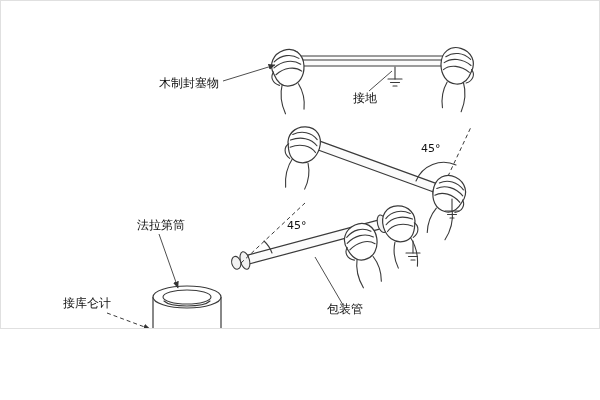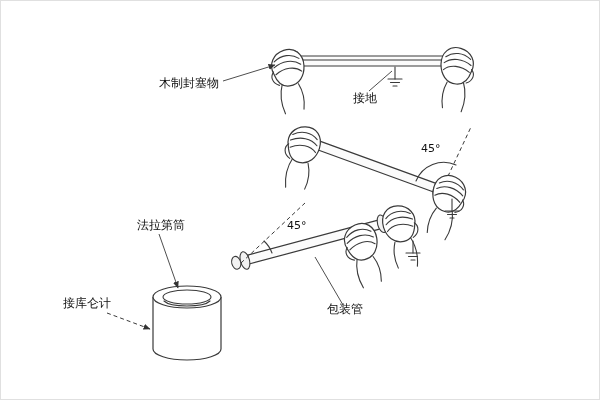--- a/index.html
+++ b/index.html
@@ -4,21 +4,21 @@
 <style>
   html, body {
     margin: 0;
     padding: 0;
     background: #ffffff;
     font-family: "DejaVu Sans", "Liberation Sans", sans-serif;
   }
   .page {
     position: relative;
     width: 600px;
-    height: 400px;
+    height: 329px;
     background: #ffffff;
     border: 1px solid #e0e0e0;
     box-sizing: border-box;
     overflow: hidden;
   }
   svg { position: absolute; inset: 0; }
   .ln   { fill: none; stroke: #3a3a3a; stroke-width: 1.1; stroke-linecap: round; }
   .fill { fill: #ffffff; stroke: #3a3a3a; stroke-width: 1.2; }
   .tube { fill: #fbfbfb; stroke: #3a3a3a; stroke-width: 1.2; }
   .cap  { fill: #f2f2f2; stroke: #3a3a3a; stroke-width: 1.1; }

